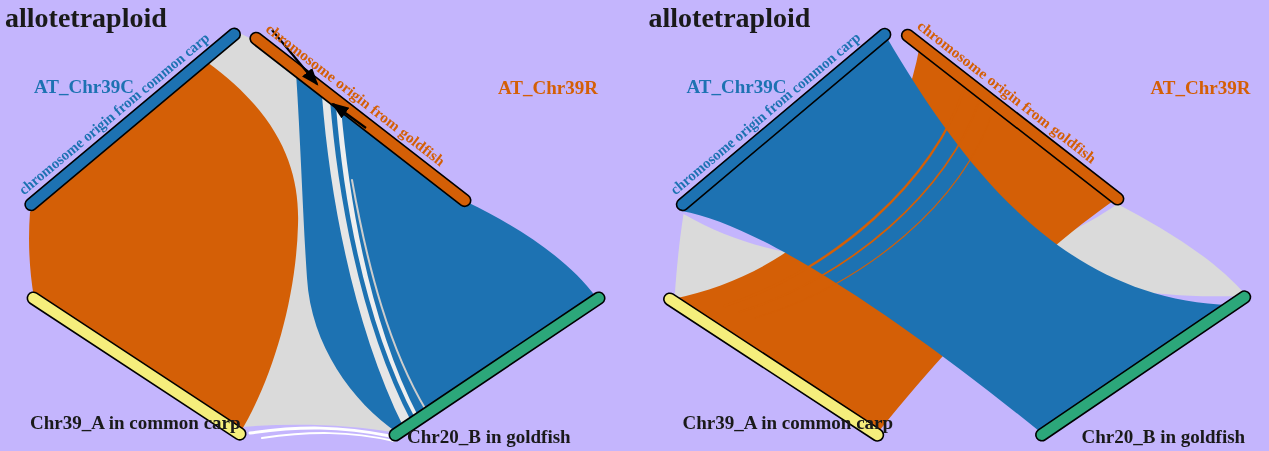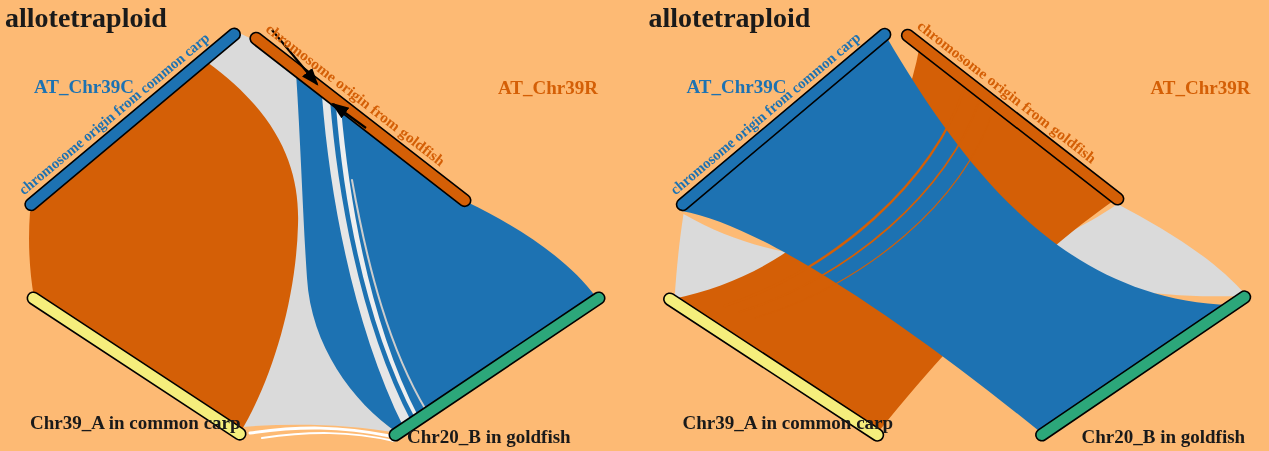--- a/index.html
+++ b/index.html
@@ -1,16 +1,16 @@
 <!DOCTYPE html>
 <html><head>
 <meta charset="utf-8">
 <style>
   html,body{margin:0;padding:0;background:#ffffff;}
-  .figure{width:1269px;height:451px;display:flex;background:#fdba74;overflow:hidden;}
+  .figure{width:1269px;height:451px;display:flex;background:#c4b5fd;overflow:hidden;}
   svg{display:block;}
   .bar{stroke:#000000;stroke-width:1.6;}
   .t{font-family:"Liberation Serif","DejaVu Serif",serif;font-weight:700;}
   .title{font-size:28px;}
   .name{font-size:19px;}
   .origin{font-size:15px;}
   .blabel{font-size:19px;}
   .arrow{stroke:#000000;stroke-width:2.2;fill:none;}
   .strand{fill:none;stroke-linecap:round;}
 </style>

